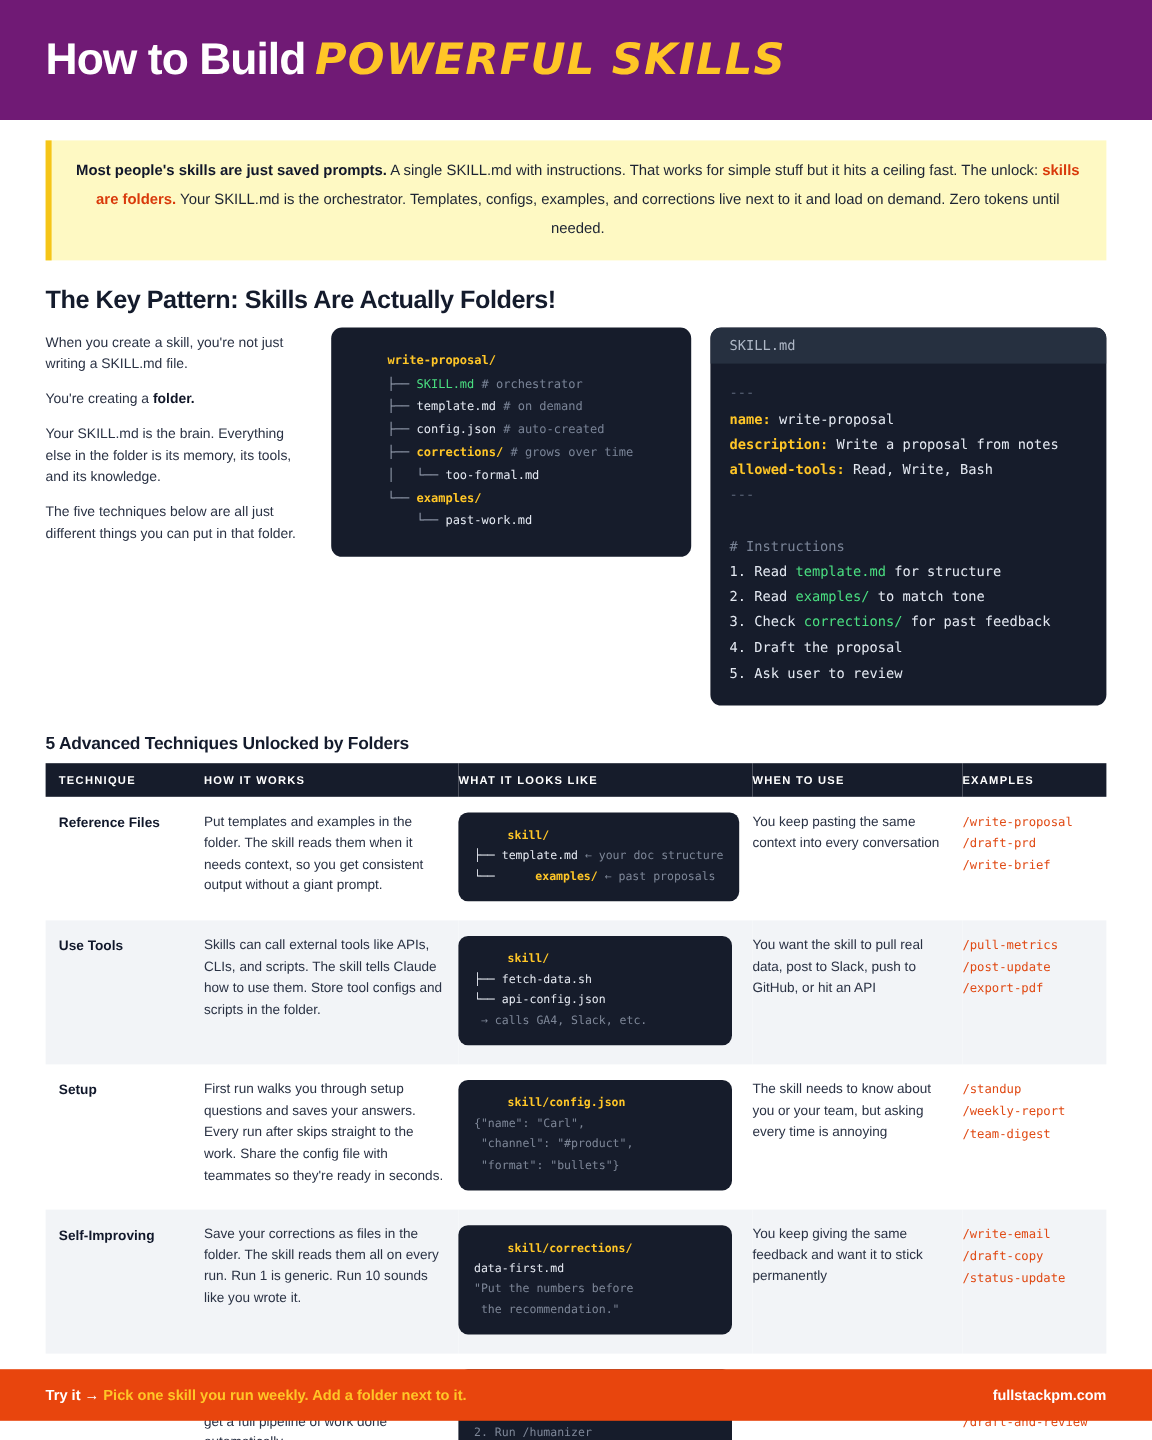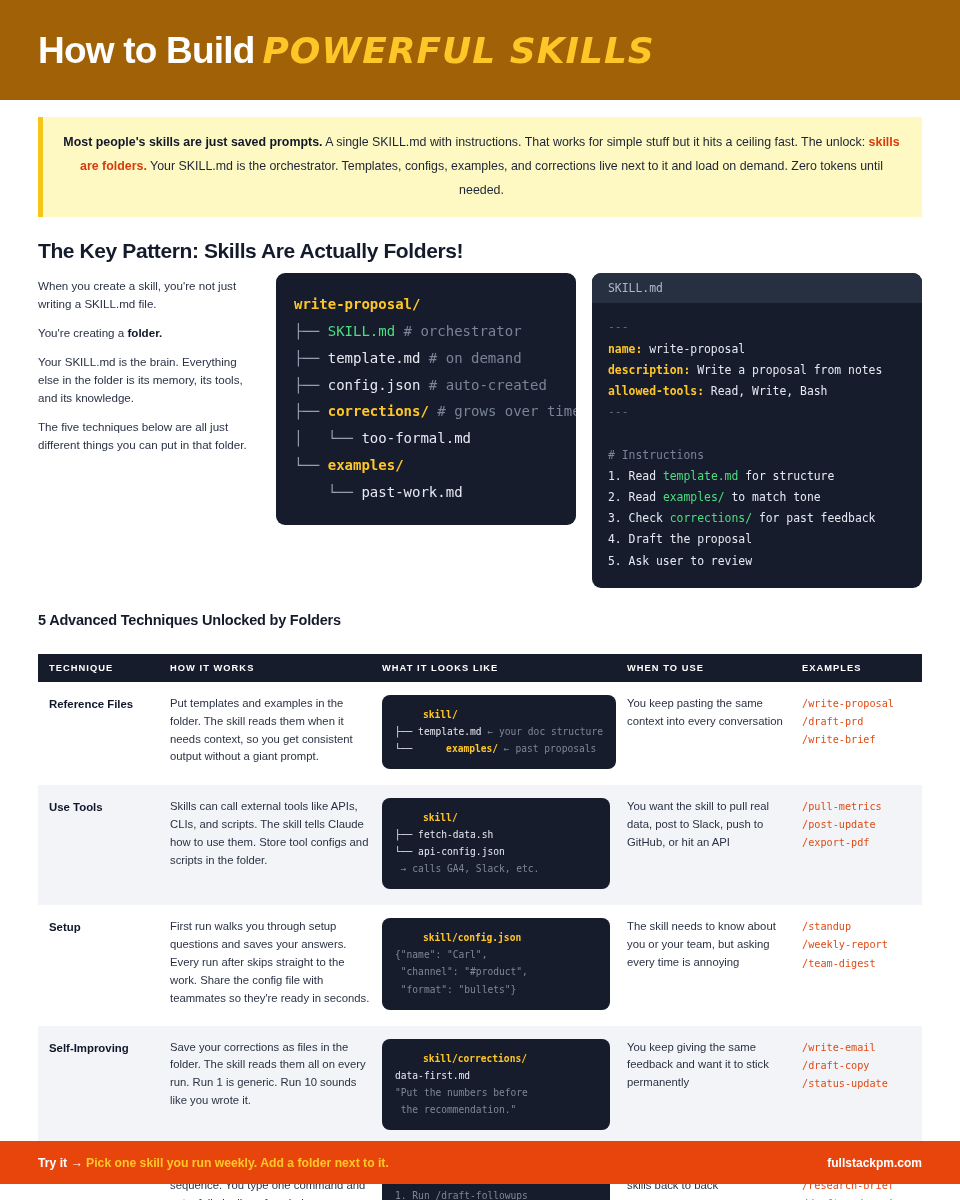--- a/index.html
+++ b/index.html
@@ -6,21 +6,21 @@
   html, body {
     width: 960px; height: 1200px;
     background: #ffffff;
     font-family: "Liberation Sans", sans-serif;
     -webkit-font-smoothing: antialiased;
   }
   .page { position: relative; width: 960px; height: 1200px; overflow: hidden; background:#fff; }
 
   
   .header {
-    background: #a16207;
+    background: #701a75;
     height: 100px;
     display: flex;
     align-items: center;
     padding: 0 38px;
   }
   .title {
     font-size: 37px;
     font-weight: bold;
     color: #ffffff;
     letter-spacing: -0.8px;
@@ -79,23 +79,24 @@
   
   .term {
     background: #161C2B;
     border-radius: 9px;
     font-family: "DejaVu Sans Mono", monospace;
     color: #cfd6e4;
     overflow: hidden;
   }
   .term-tree { width: 300px; flex:none; padding: 18px 18px 20px 18px; }
   .term-tree .ln {
-    font-size: 14px;
+    font-size: 10px;
     line-height: 1.91;
     white-space: pre;
+    margin-left: 29px;
   }
   .y { color: #FFC627; font-weight: bold; }
   .g { color: #4ADE80; }
   .gy { color: #7a8497; }
   .w { color: #e4e9f2; }
   .tr { color: #9aa3b4; }
 
   .term-skill { flex: 1 1 auto; min-width: 0; }
   .term-skill .bar {
     background: #263040;
@@ -107,21 +108,21 @@
   .term-skill .body { padding: 14px 16px 16px 16px; }
   .term-skill .ln {
     font-size: 11.4px;
     line-height: 1.86;
     white-space: pre;
   }
   .dash { color:#5b6578; }
 
   
   .tbl-head-title {
-    padding: 24px 38px 26px 38px;
+    padding: 24px 38px 8px 38px;
     font-size: 14.5px;
     font-weight: bold;
     color: #141B2C;
     letter-spacing: -0.2px;
   }
   .tbl-wrap { padding: 0 38px; }
   table { width: 100%; border-collapse: collapse; table-layout: fixed; }
   thead th {
     background: #161C2B;
     color: #ffffff;

